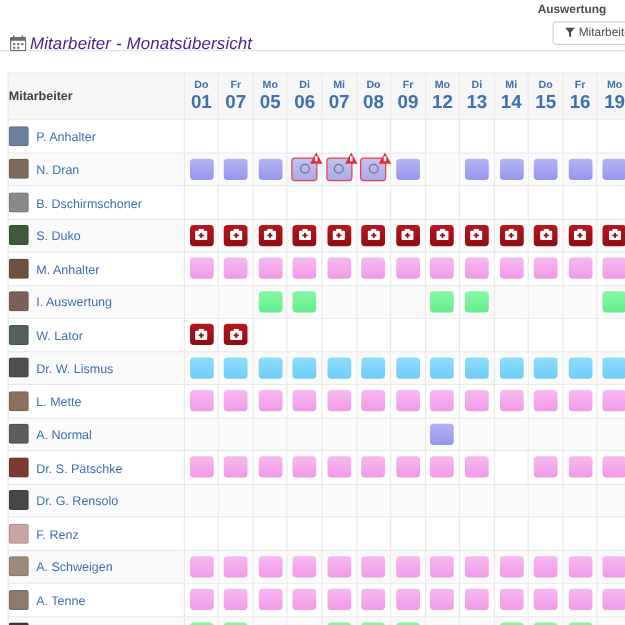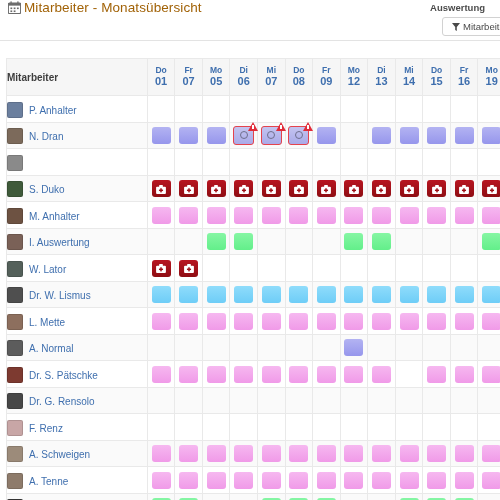--- a/index.html
+++ b/index.html
@@ -13,25 +13,26 @@
 
   
   .topbar {
     position: relative;
     height: 41px;
     background: #ffffff;
     border-bottom: 1px solid #e3e3e3;
   }
   .page-title {
     position: absolute;
-    left: 8px; top: 0;
+    left: 8px; top: 27px;
     font-size: 13.5px;
-    color: #a16207;
+    color: #4c1d95;
     letter-spacing: .1px;
     white-space: nowrap;
+    font-style: italic;
   }
   .cal-icon {
     display: inline-block;
     vertical-align: -2px;
     margin-right: 3px;
   }
   .auswertung-label {
     position: absolute;
     right: 15px; top: 2px;
     font-size: 9.5px;
@@ -86,21 +87,21 @@
     color: #3e3e3e;
   }
   th.day-col {
     width: 27px;
     text-align: center;
     color: #3f6fae;
     font-weight: bold;
     line-height: 1.25;
   }
   th.day-col .dow { font-size: 8.5px; display:block;text-align:center; }
-  th.day-col .dnum { font-size: 11px; display:block; }
+  th.day-col .dnum { font-size: 15px; display:block; }
 
   
   tbody tr { height: 26.5px; }
   tbody tr.alt td { background: #fafafa; }
   td.name-cell {
     text-align: left;
     padding-left: 7px;
     white-space: nowrap;
     overflow: hidden;
   }
@@ -294,21 +295,21 @@
                 </span></span></td>
             <td class="day-cell"><span class="chip purple"></span></td>
             <td class="day-cell"></td>
             <td class="day-cell"><span class="chip purple"></span></td>
             <td class="day-cell"><span class="chip purple"></span></td>
             <td class="day-cell"><span class="chip purple"></span></td>
             <td class="day-cell"><span class="chip purple"></span></td>
             <td class="day-cell"><span class="chip purple"></span></td>
           </tr>
           <tr>
-            <td class="name-cell"><span class="avatar" style="background: rgb(138, 138, 138);"></span></td>
+            <td class="name-cell"><span class="avatar" style="background: rgb(138, 138, 138);"></span><span class="emp-name">B. Dschirmschoner</span></td>
             <td class="day-cell"></td>
             <td class="day-cell"></td>
             <td class="day-cell"></td>
             <td class="day-cell"></td>
             <td class="day-cell"></td>
             <td class="day-cell"></td>
             <td class="day-cell"></td>
             <td class="day-cell"></td>
             <td class="day-cell"></td>
             <td class="day-cell"></td>

